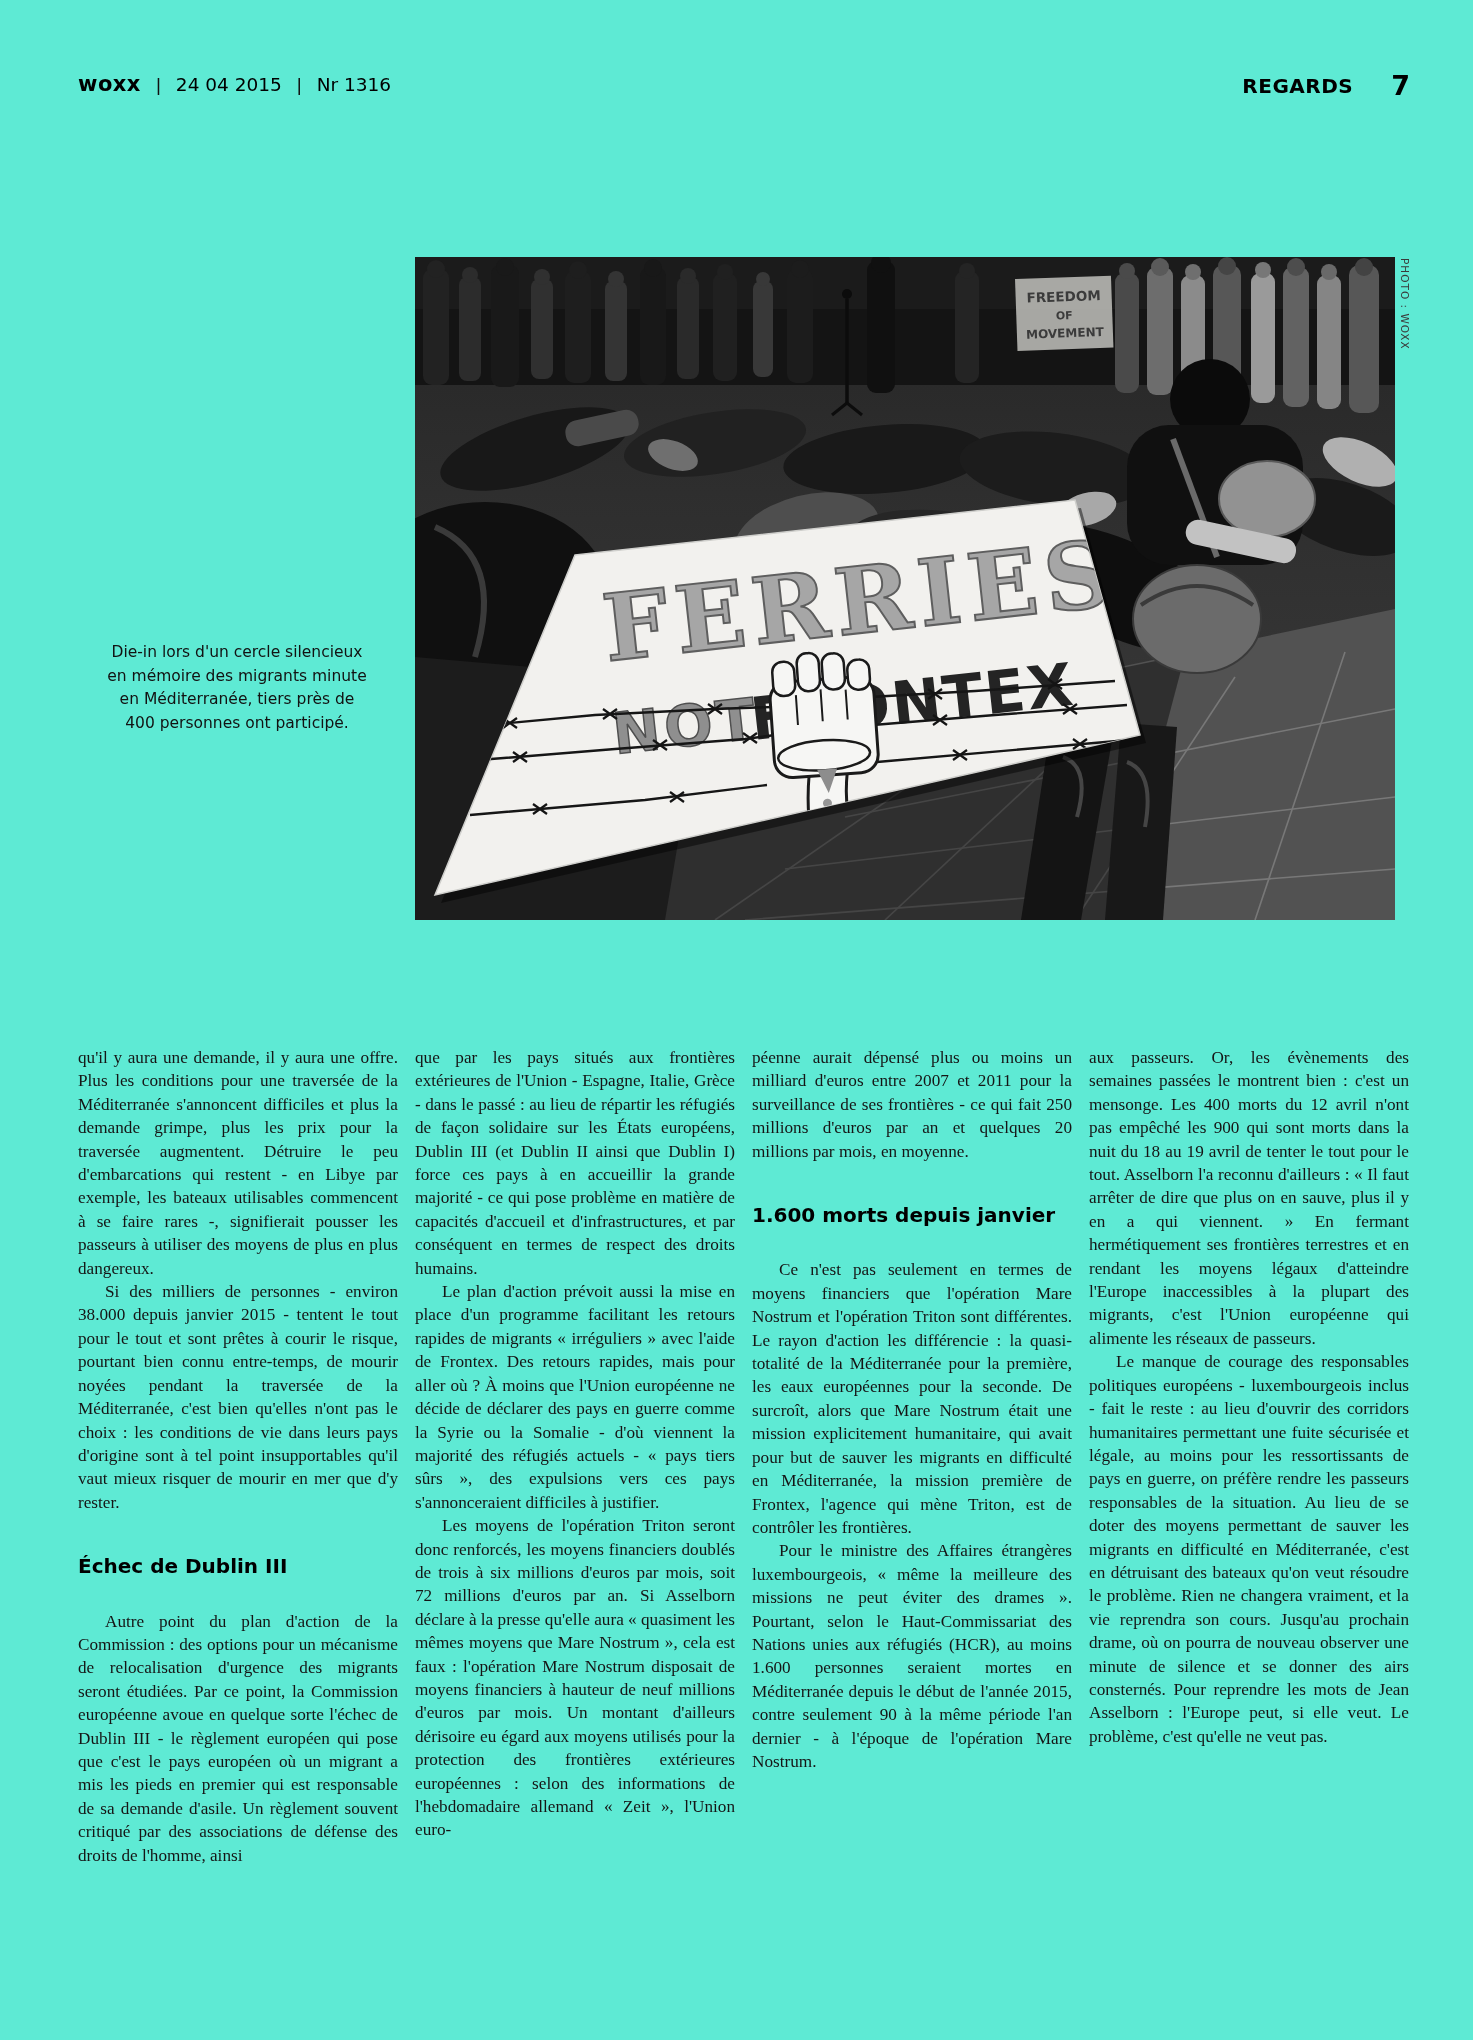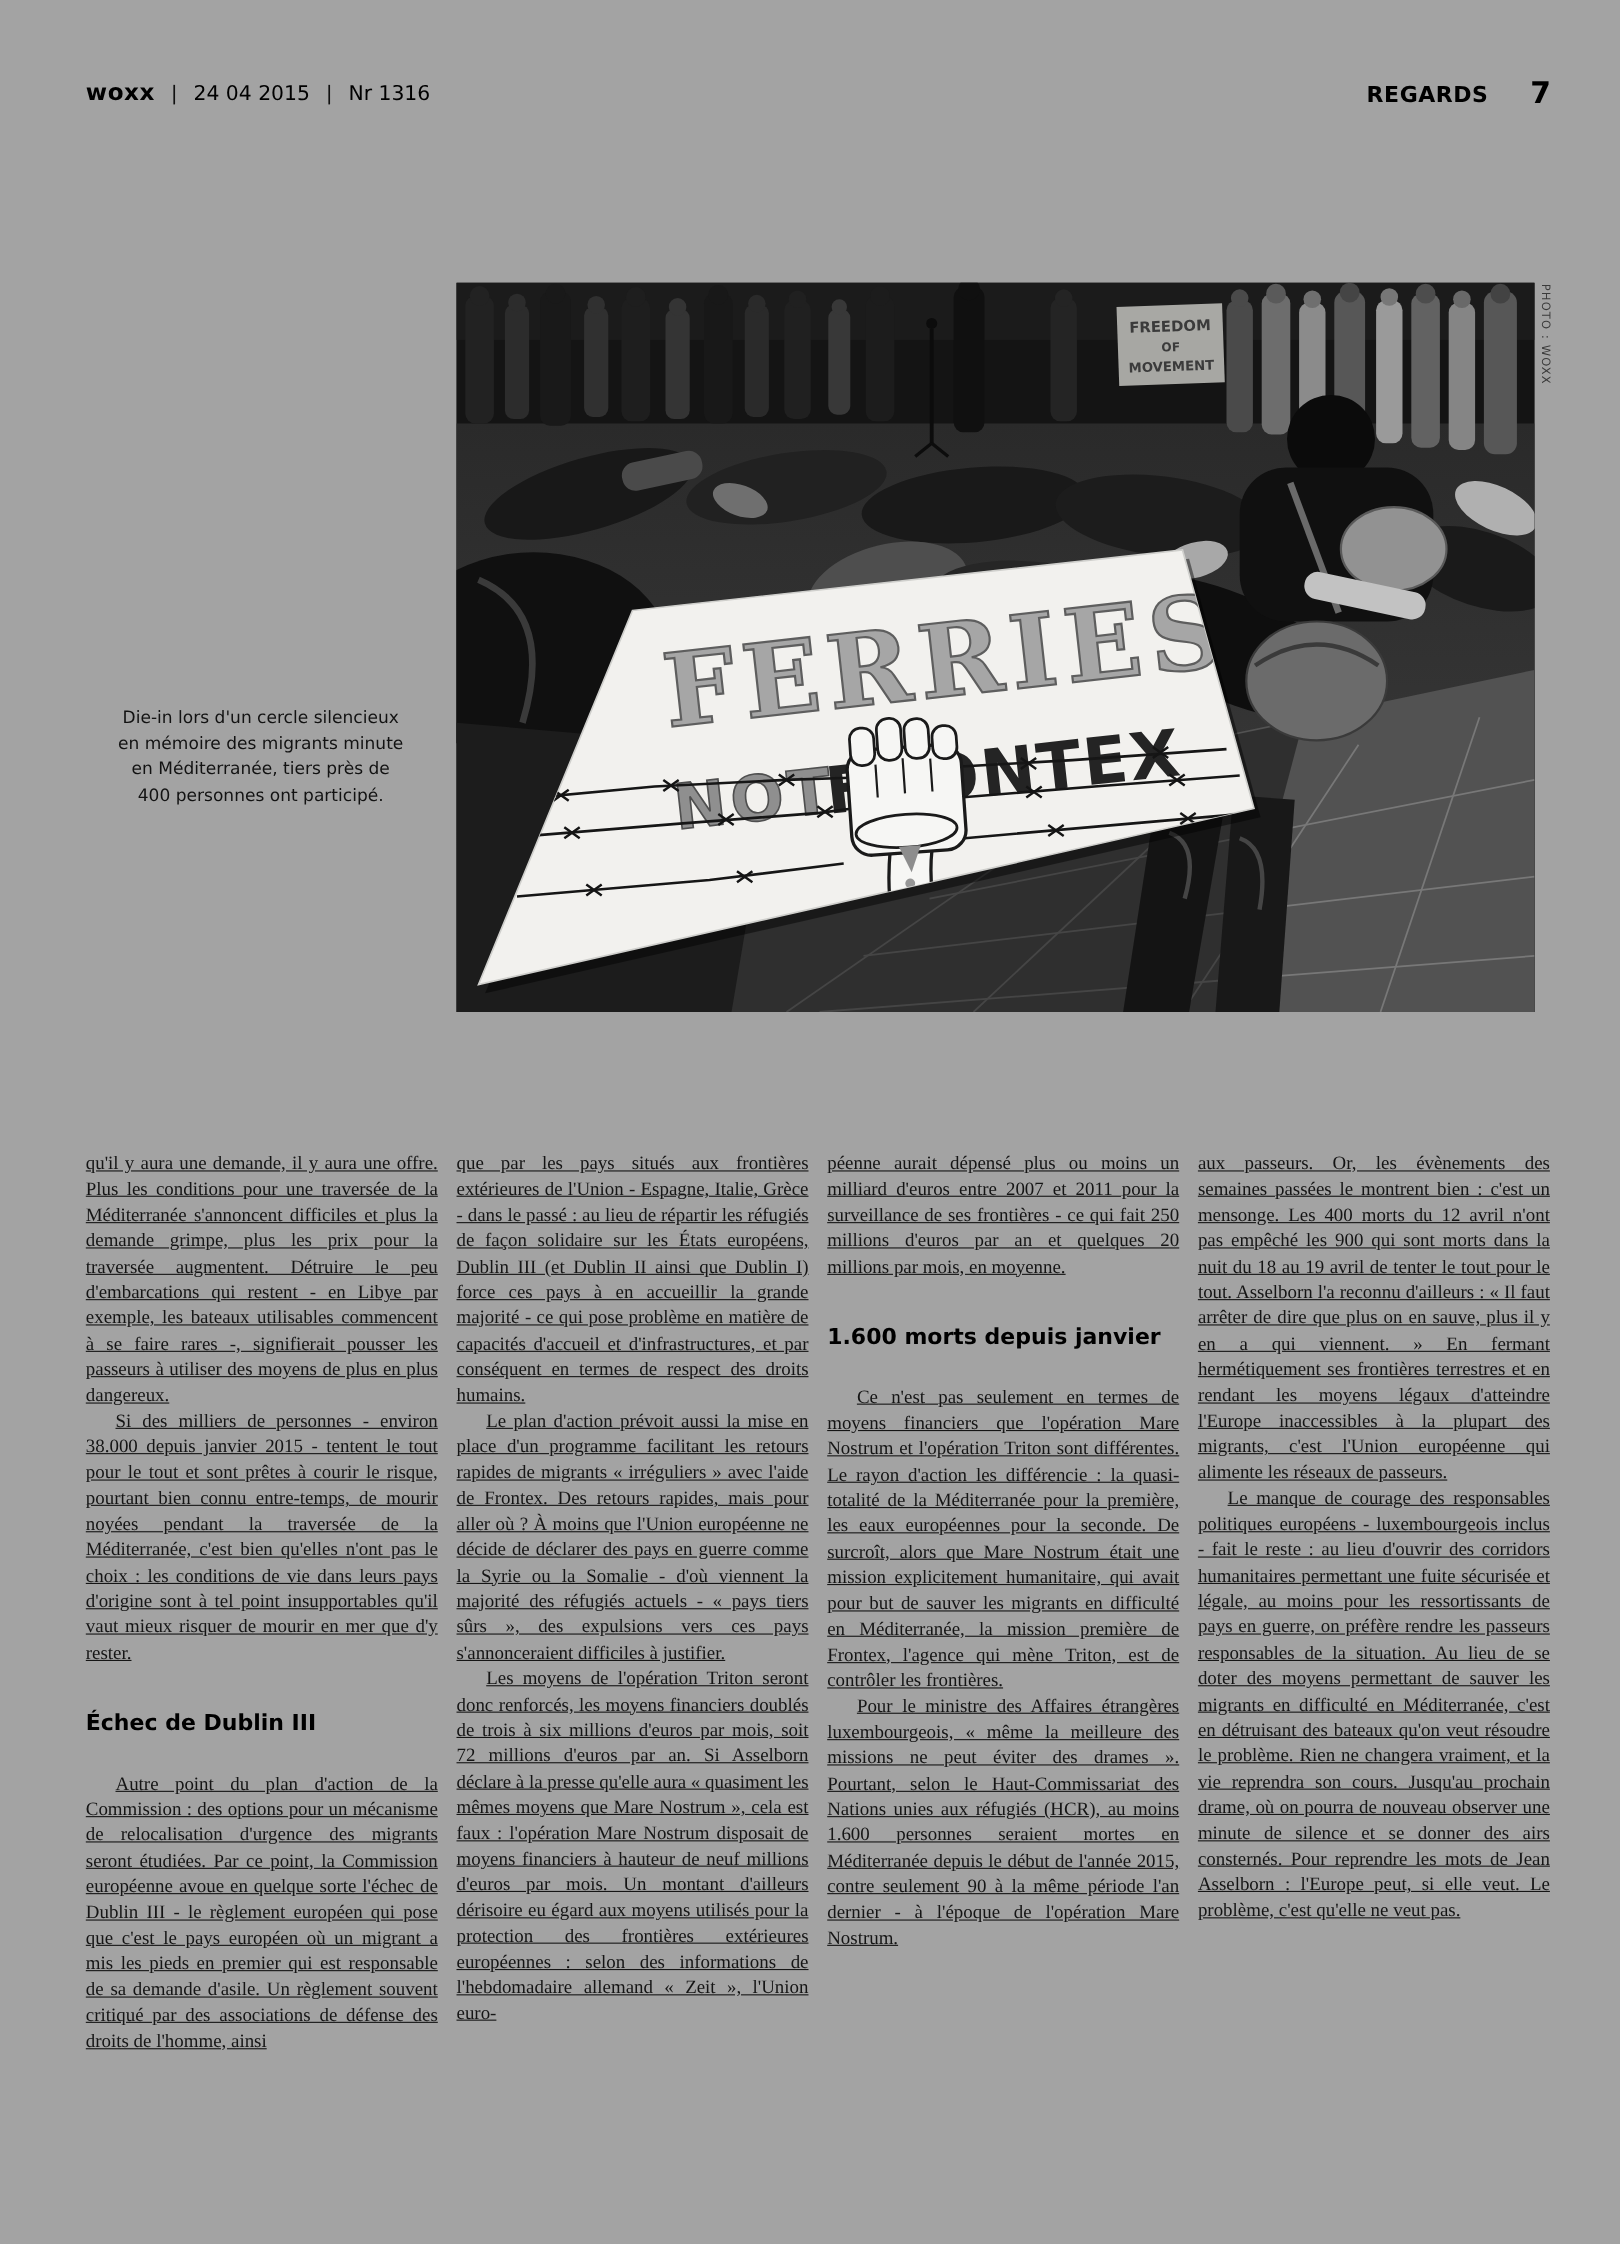--- a/index.html
+++ b/index.html
@@ -1,16 +1,16 @@
 <!DOCTYPE html>
 <html><head>
 <meta charset="utf-8">
 <style>
   html,body{margin:0;padding:0;background:#e8e8e8;}
-  .page{position:relative;width:1473px;height:2040px;background:#a3a3a3;overflow:hidden;
+  .page{position:relative;width:1473px;height:2040px;background:#5eead4;overflow:hidden;
         font-family:"Liberation Sans",sans-serif;}
   
   .masthead{position:absolute;top:72px;left:78px;right:63px;height:34px;}
   .mh-left{position:absolute;left:0;top:0;display:flex;align-items:baseline;color:#000;}
   .brand{font-family:"DejaVu Sans",sans-serif;font-weight:bold;font-size:21px;letter-spacing:.5px;}
   .mh-sep{font-size:19px;margin:0 15px;font-weight:300;color:#111;}
   .mh-meta{font-family:"DejaVu Sans",sans-serif;font-size:18.5px;color:#000;}
   .mh-right{position:absolute;right:0;top:-2px;display:flex;align-items:center;}
   .section{font-family:"DejaVu Sans",sans-serif;font-weight:bold;font-size:20px;letter-spacing:.5px;color:#000;}
   .pagenum{font-family:"DejaVu Sans",sans-serif;font-weight:bold;font-size:27px;margin-left:38px;color:#000;}
@@ -19,21 +19,21 @@
   .photo svg{display:block;}
   .credit{position:absolute;left:1399px;top:258px;writing-mode:vertical-rl;
           font-size:10.5px;letter-spacing:1px;color:#3a3a3a;font-family:"DejaVu Sans",sans-serif;}
   
   .caption{position:absolute;left:88px;top:641px;width:298px;text-align:center;
            font-family:"DejaVu Sans",sans-serif;font-size:15.5px;line-height:23.5px;color:#121212;}
   
   .col{position:absolute;top:1046px;width:320px;text-align:justify;color:#151515;
        font-family:"Liberation Serif",serif;font-size:17.2px;line-height:23.4px;}
   .c1{left:78px;} .c2{left:415px;} .c3{left:752px;} .c4{left:1089px;}
-  .col p{margin:0;text-indent:27px;text-decoration:underline;}
+  .col p{margin:0;text-indent:27px;}
   .col p.noind{text-indent:0;}
   .col h3{font-family:"DejaVu Sans",sans-serif;font-weight:bold;font-size:20px;
           letter-spacing:0;color:#000;margin:41px 0 31px;text-align:left;}
 </style>
 </head>
 <body>
 
 <div class="page">
 
   <div class="masthead">

